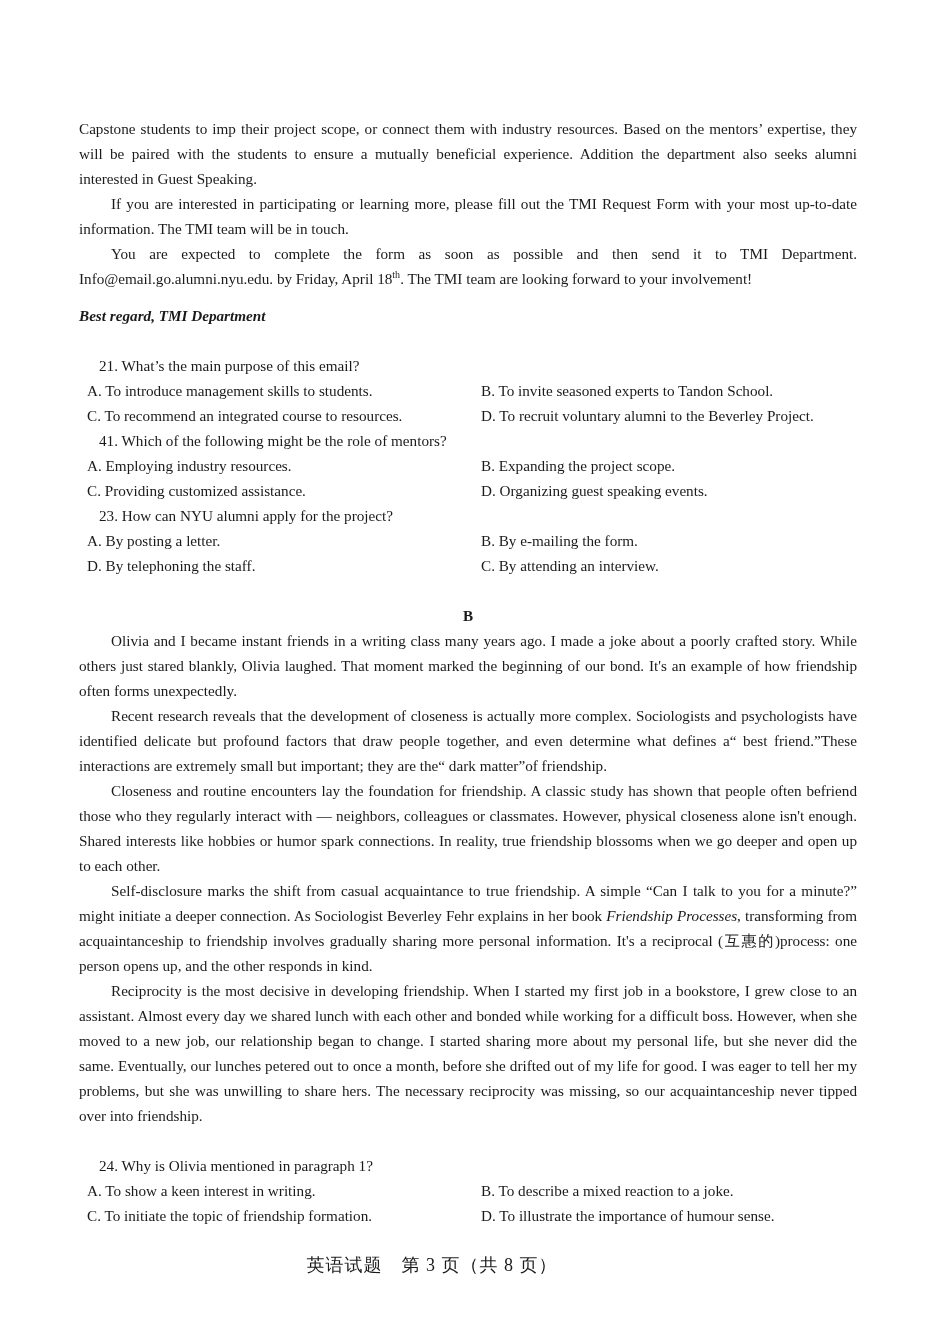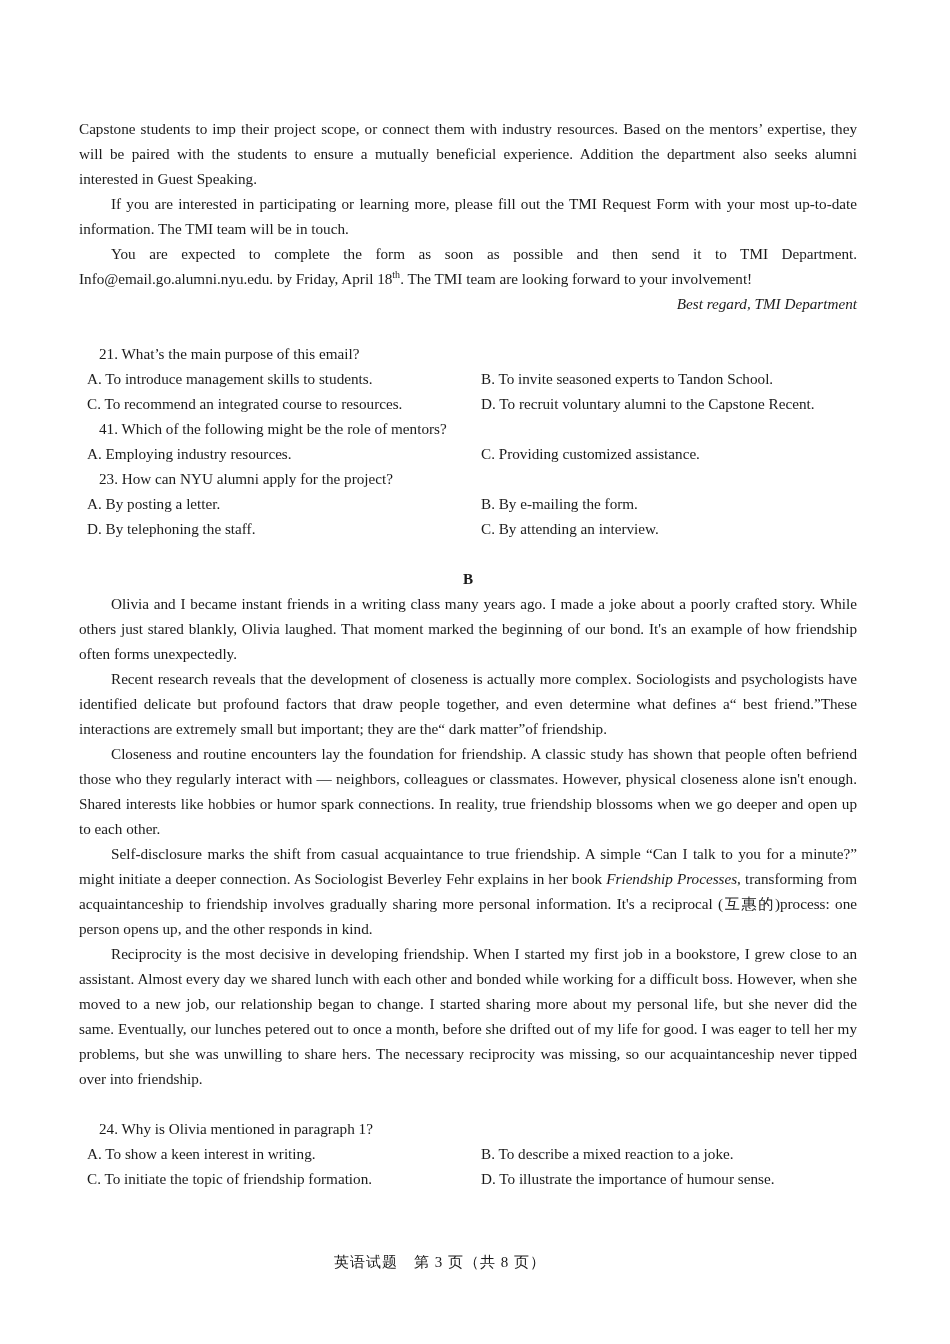--- a/index.html
+++ b/index.html
@@ -1,55 +1,57 @@
 <!DOCTYPE html>
 <html><head>
   <meta charset="utf-8">
   <style>
     html, body { margin: 0; padding: 0; background: #ffffff; }
     body { width: 950px; height: 1344px; position: relative; overflow: hidden;
       font-family: "Liberation Serif", "DejaVu Serif", serif; color: #1a1a1a; font-size: 15.2px; }
     .page { position: absolute; left: 79px; top: 116px; width: 778px; }
     .para { line-height: 25px; text-align: justify; text-indent: 32px; margin: 0; }
     .para.noindent { text-indent: 0; }
-    .sign { text-align: right; font-weight: normal; font-style: italic; line-height: 25px; }
+    .sign { text-align: left; font-weight: bold; font-style: italic; line-height: 25px; margin-top: 12px; }
     .q { line-height: 25px; margin-left: 20px; }
     .opts { display: grid; grid-template-columns: 394px 384px; }
     .opt { line-height: 25px; padding-left: 8px; white-space: nowrap; }
     .section-title { text-align: center; font-weight: bold; line-height: 25px; }
     sup { font-size: 10px; line-height: 0; }
-    .footer { position: absolute; top: 1253px; left: 8px; width: 864px; text-align: center;
-      font-size: 15px; letter-spacing: 1px; }
+    .footer { position: absolute; top: 1253px; left: 0; width: 864px; text-align: center;
+      font-size: 18px; letter-spacing: 1px; }
   </style>
 </head>
 <body>
 
 <div class="page">
 
   <p class="para noindent">Capstone students to imp their project scope, or connect them with industry resources. Based on the mentors’ expertise, they will be paired with the students to ensure a mutually beneficial experience. Addition the department also seeks alumni interested in Guest Speaking.</p>
   <p class="para">If you are interested in participating or learning more, please fill out the TMI Request Form with your most up-to-date information. The TMI team will be in touch.</p>
   <p class="para"><span>You are expected to complete the form as soon as possible and then send it to TMI Department. Info@email.go.alumni.nyu.edu. by Friday, April 18</span><sup>th</sup><span>. The TMI team are looking forward to your involvement!</span></p>
   <div class="sign">Best regard, TMI Department</div>
 
   <div style="height:25px"></div>
 
   <div>
     <div class="q">21. What’s the main purpose of this email?</div>
     <div class="opts">
       <div class="opt">A. To introduce management skills to students.</div>
       <div class="opt">B. To invite seasoned experts to Tandon School.</div>
       <div class="opt">C. To recommend an integrated course to resources.</div>
-      <div class="opt">D. To recruit voluntary alumni to the Capstone Recent.</div>
+      <div class="opt">D. To recruit voluntary alumni to the Beverley Project.</div>
     </div>
   </div>
   <div>
     <div class="q">41. Which of the following might be the role of mentors?</div>
     <div class="opts">
       <div class="opt">A. Employing industry resources.</div>
+      <div class="opt">B. Expanding the project scope.</div>
       <div class="opt">C. Providing customized assistance.</div>
+      <div class="opt">D. Organizing guest speaking events.</div>
     </div>
   </div>
   <div>
     <div class="q">23. How can NYU alumni apply for the project?</div>
     <div class="opts">
       <div class="opt">A. By posting a letter.</div>
       <div class="opt">B. By e-mailing the form.</div>
       <div class="opt">D. By telephoning the staff.</div>
       <div class="opt">C. By attending an interview.</div>
     </div>

